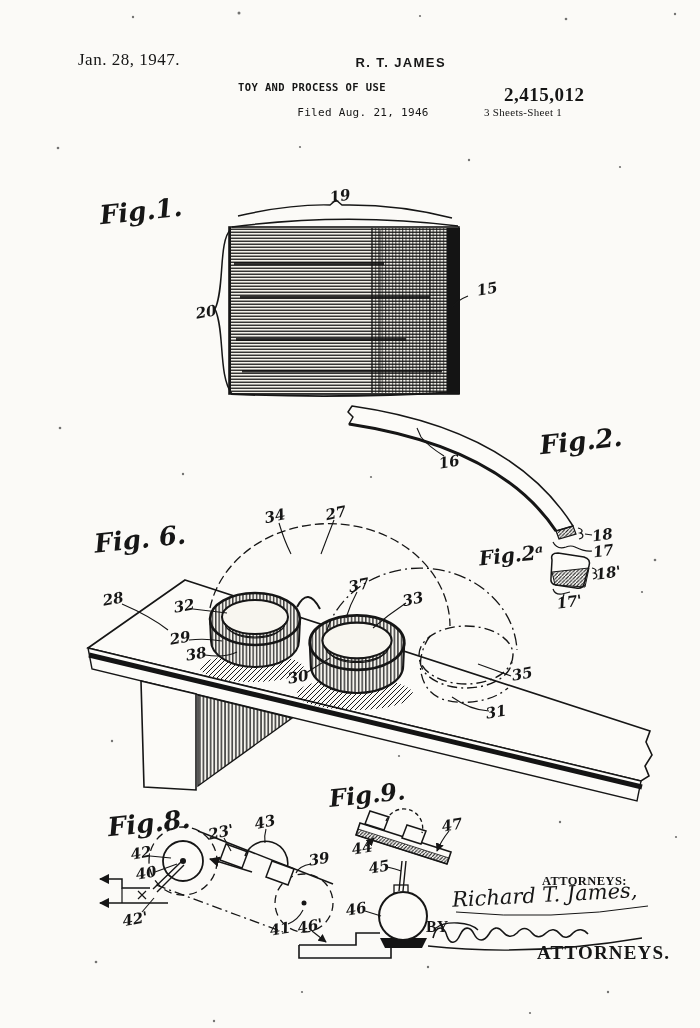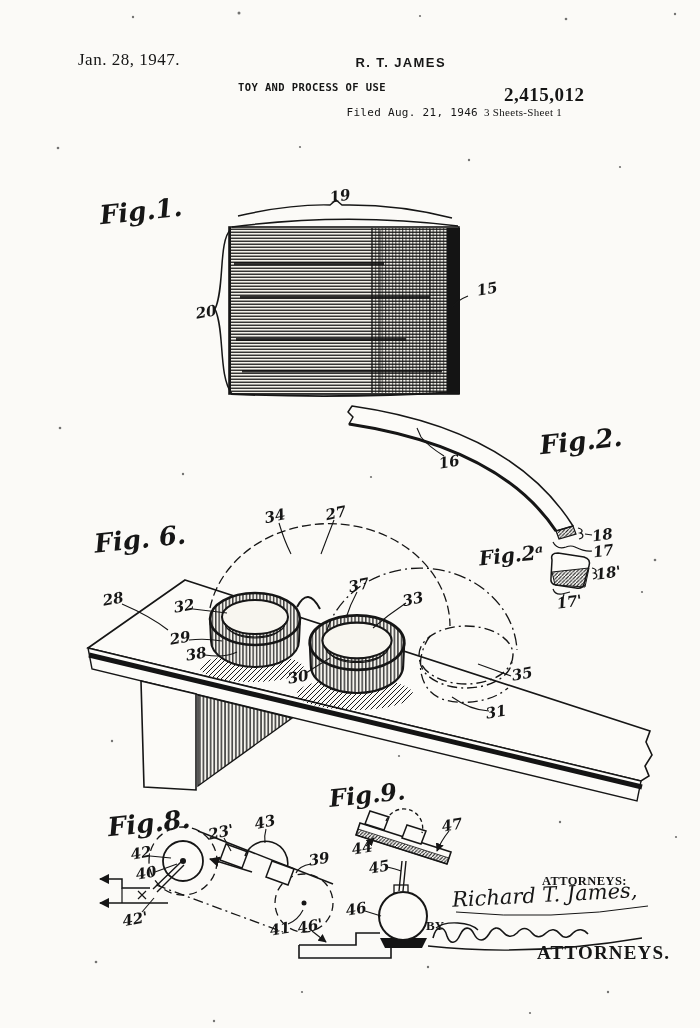--- a/index.html
+++ b/index.html
@@ -5,27 +5,27 @@
   html,body{margin:0;padding:0;background:#e8e8e8;}
   .page{position:relative;width:700px;height:1028px;background:#fbfaf7;overflow:hidden;
         font-family:"Liberation Serif",serif;color:#161616;}
   .abs{position:absolute;white-space:nowrap;}
   .hdr-date{left:78px;top:50px;font-weight:normal;font-size:17px;letter-spacing:.5px;}
   .hdr-name{left:280px;top:55px;width:166px;text-align:right;
             font-family:"Liberation Sans",sans-serif;font-weight:bold;font-size:13px;letter-spacing:1.4px;}
   .hdr-num{left:504px;top:47px;font-weight:bold;font-size:19px;letter-spacing:.5px;margin-top:37px;}
   .hdr-title{left:238px;top:81px;width:250px;text-align:left;
              font-family:"DejaVu Sans Mono",monospace;font-weight:bold;font-size:10.5px;letter-spacing:.4px;}
-  .hdr-filed{left:248px;top:106px;width:230px;text-align:right;
+  .hdr-filed{left:248px;top:106px;width:230px;text-align:center;
              font-family:"DejaVu Sans Mono",monospace;font-size:11px;letter-spacing:.3px;}
   .hdr-sheet{left:484px;top:106px;font-family:Liberation Serif, serif;font-size:11px;letter-spacing:.3px;}
   .inv-cap{left:542px;top:874px;font-weight:bold;font-size:12.5px;letter-spacing:.4px;}
   .inv-sig{left:452px;top:883px;font-family:"DejaVu Serif",serif;font-style:italic;font-size:21px;
            transform:rotate(-3deg);}
-  .by-lab{left:426px;top:918px;font-weight:bold;font-size:13px;}
+  .by-lab{left:426px;top:918px;font-weight:bold;font-size:16px;}
   .att-cap{left:537px;top:942px;font-weight:bold;font-size:19px;letter-spacing:1.2px;}
   svg text{fill:#161616;}
   .num{font-family:"DejaVu Serif",serif;font-style:italic;font-weight:bold;font-size:15px;}
   .fig{font-family:"DejaVu Serif",serif;font-style:italic;font-weight:600;font-size:26px;}
   .fig-sm{font-family:"DejaVu Serif",serif;font-style:italic;font-weight:600;font-size:20px;}
 </style>
 </head>
 <body>
 
 <div class="page">

